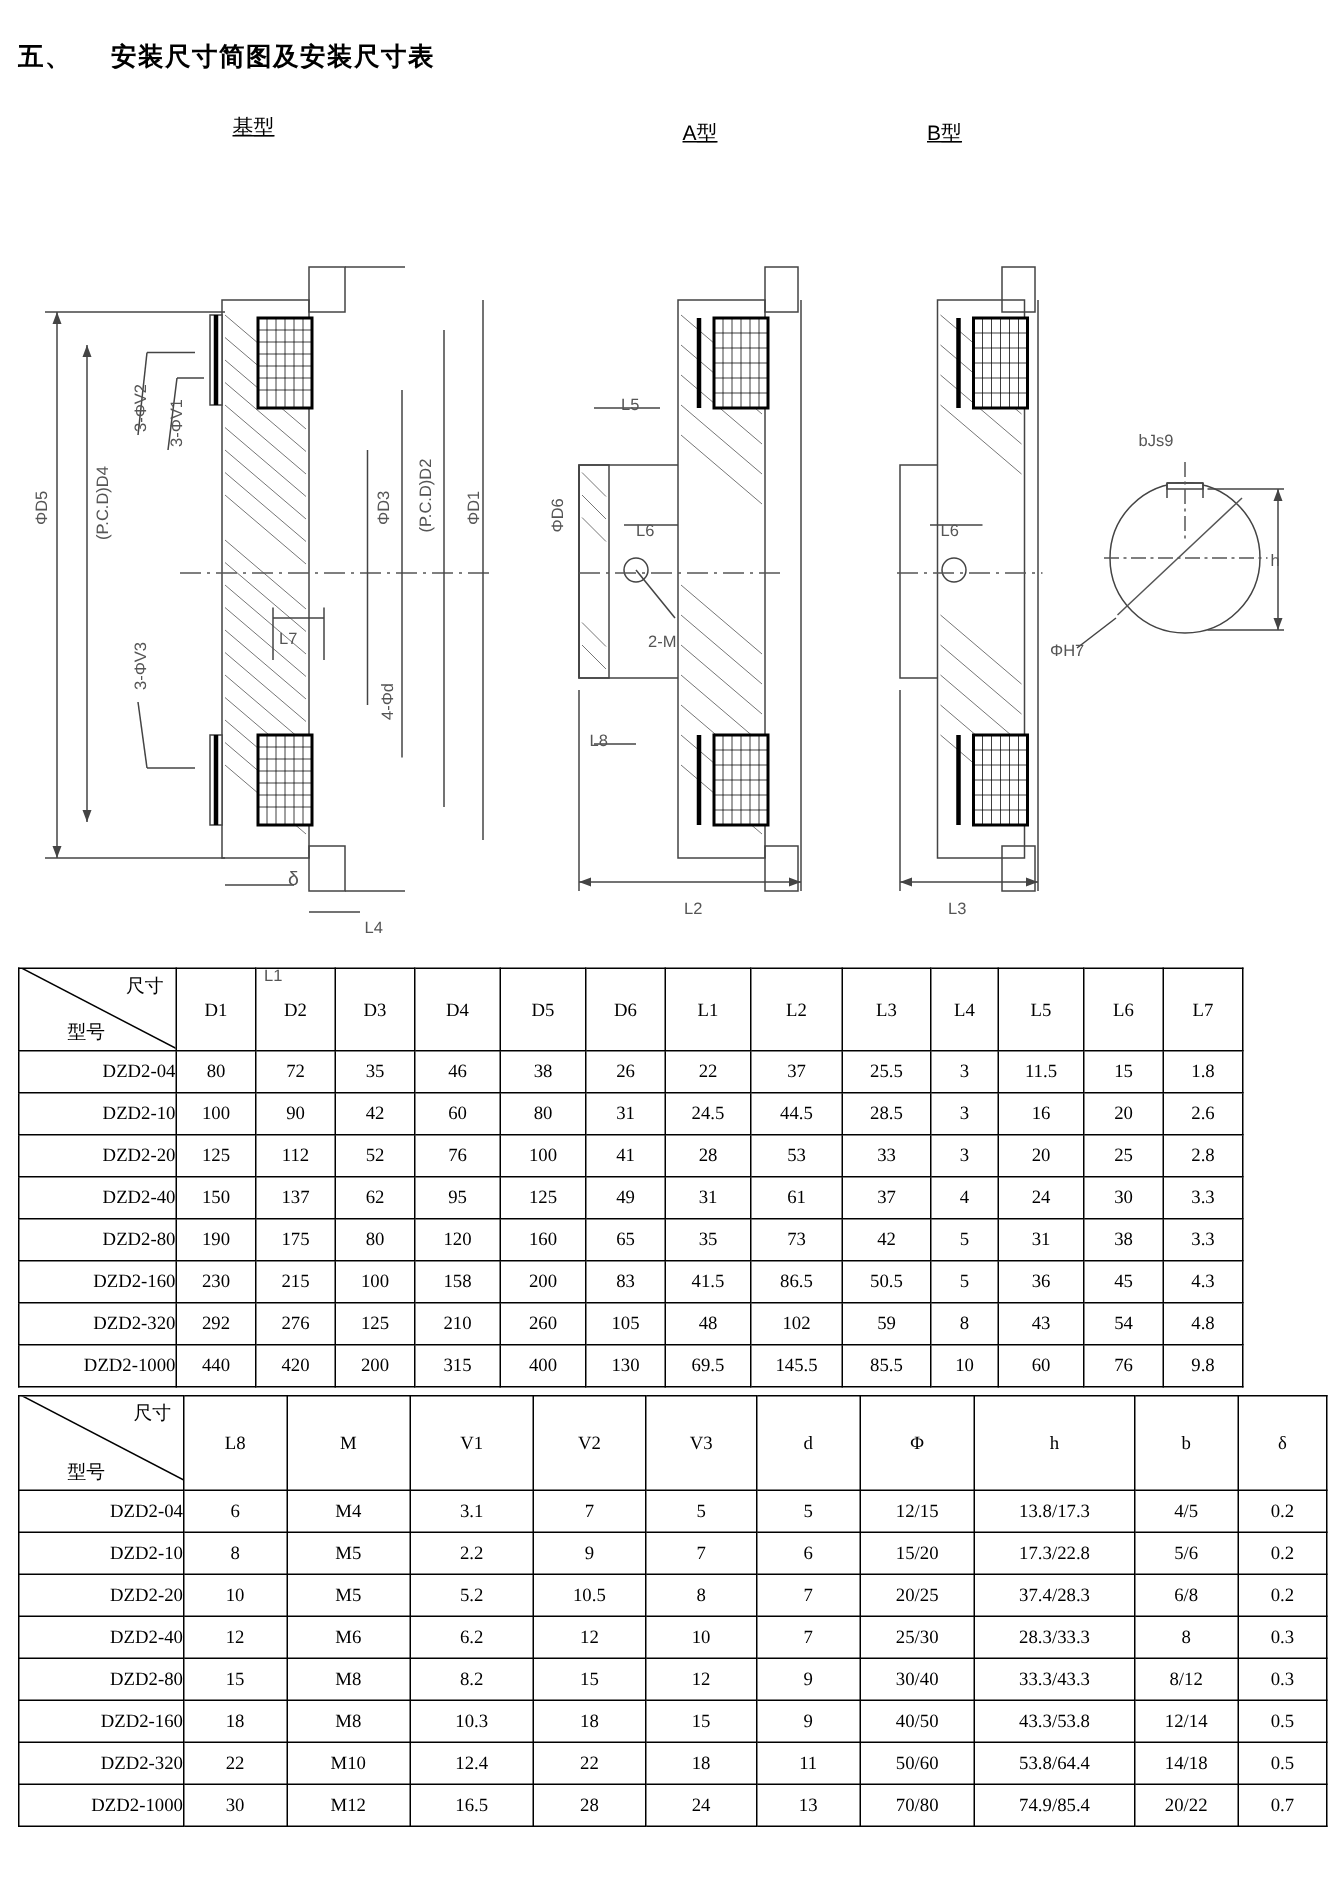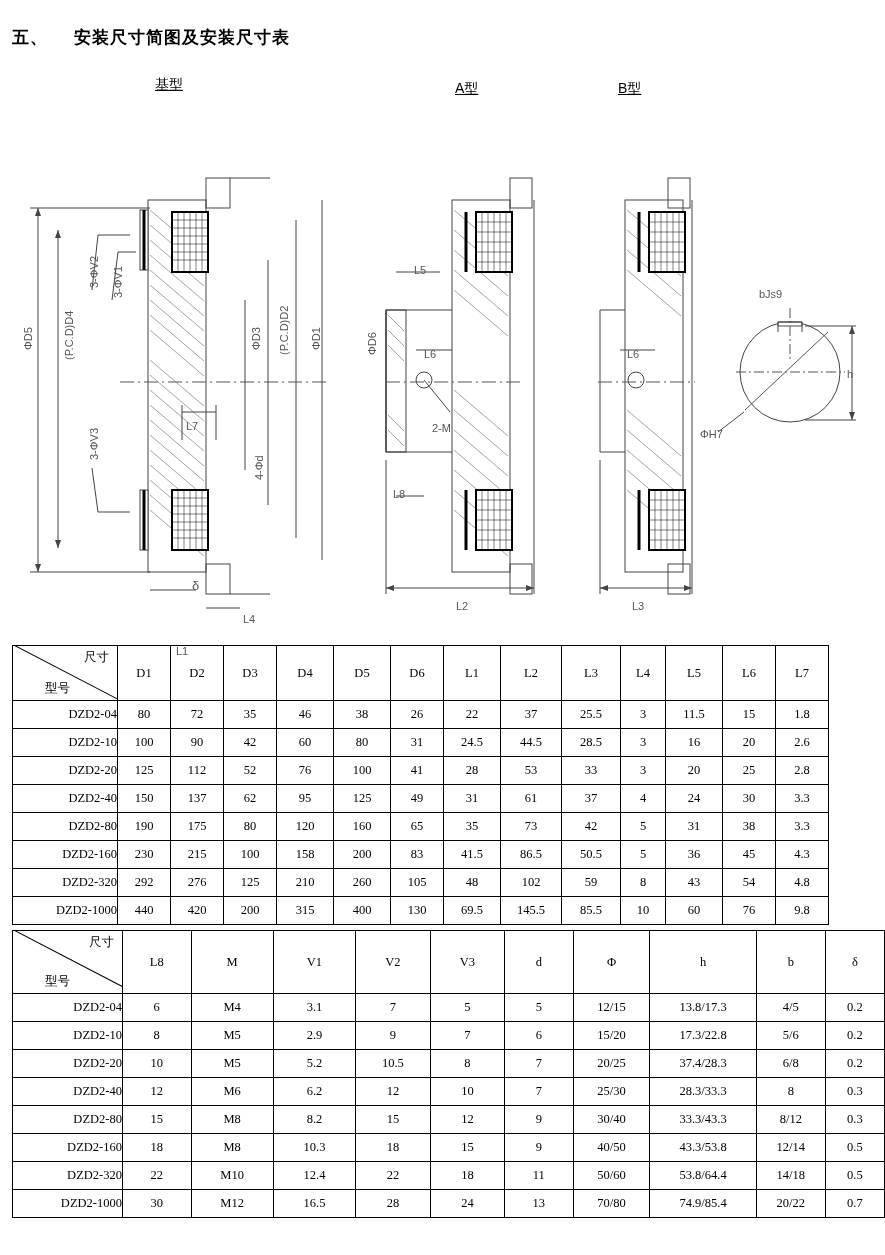--- a/index.html
+++ b/index.html
@@ -551,21 +551,21 @@
         <td>5</td>
         <td>12/15</td>
         <td>13.8/17.3</td>
         <td>4/5</td>
         <td>0.2</td>
       </tr>
       <tr>
         <td class="rowhead">DZD2-10</td>
         <td>8</td>
         <td>M5</td>
-        <td>2.9</td>
+        <td>2.2</td>
         <td>9</td>
         <td>7</td>
         <td>6</td>
         <td>15/20</td>
         <td>17.3/22.8</td>
         <td>5/6</td>
         <td>0.2</td>
       </tr>
       <tr>
         <td class="rowhead">DZD2-20</td>

